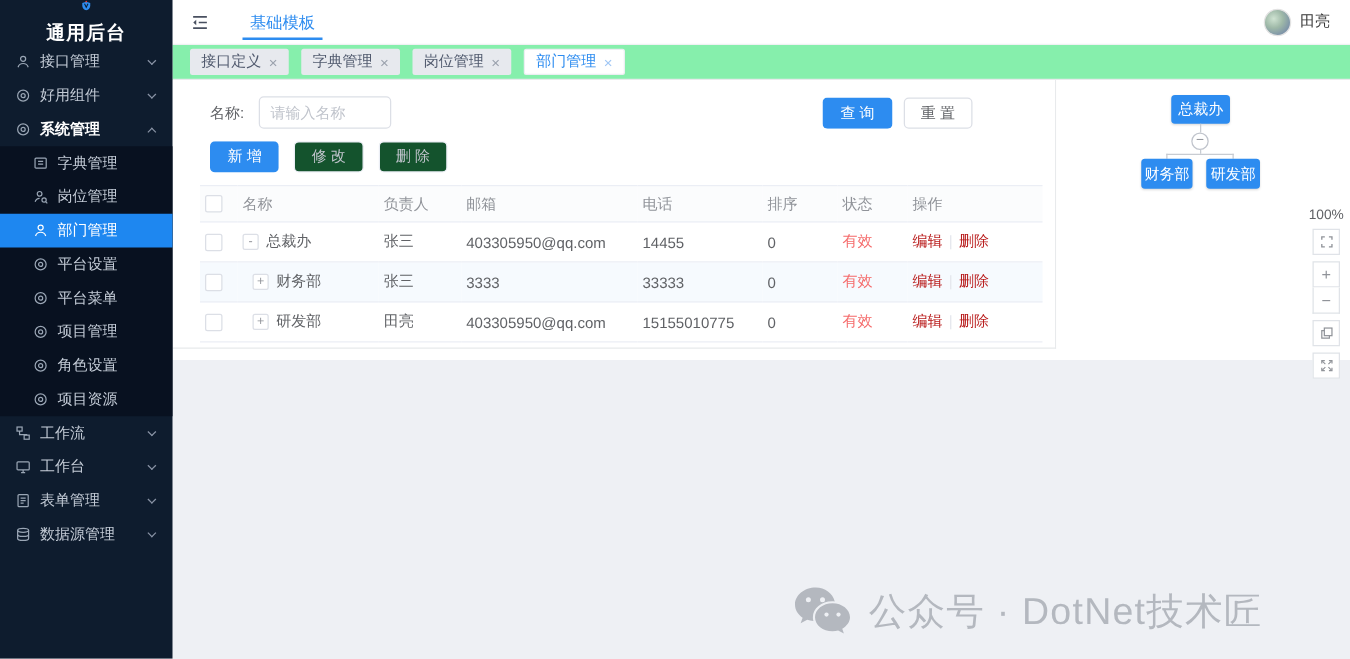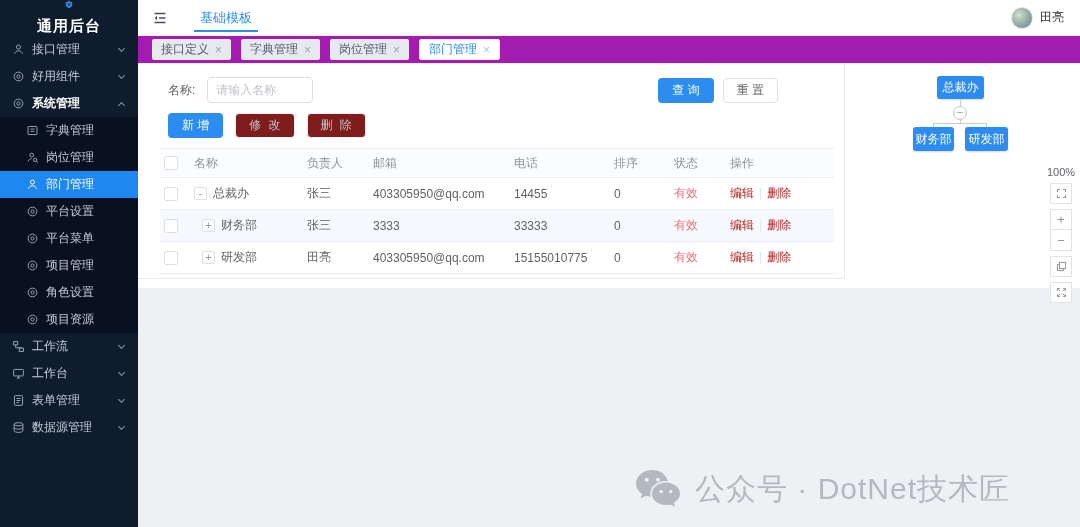--- a/index.html
+++ b/index.html
@@ -24,42 +24,42 @@
   
   .navbar { position:absolute; left:138px; top:0; right:0; height:36px; background:#fff; border-bottom:1px solid #f0f1f3; display:flex; align-items:center; z-index:4; }
   .collapse-btn { margin-left:14px; cursor:pointer; display:flex; align-items:center; }
   .nav-tab { margin-left:26px; position:relative; height:28px; display:flex; align-items:center; color:#2d8cf0; font-size:13px; cursor:pointer; padding:0 6px;font-family:Liberation Mono, monospace; }
   .nav-tab::after { content:""; position:absolute; left:0; right:0; bottom:0; height:2px; background:#2d8cf0; }
   .nav-right { margin-left:auto; margin-right:16px; display:flex; align-items:center; gap:7px; }
   .avatar { width:22px; height:22px; border-radius:50%; background:radial-gradient(circle at 35% 35%, #cfe3d2 0%, #9fb9a8 40%, #7d93a8 75%, #5d7186 100%); border:1px solid #e2e2e2; }
   .username { color:#333; font-size:12px; }
 
   
-  .tagbar { position:absolute; left:138px; top:36px; right:0; height:28px; background:#a21caf; border-bottom:1px solid #e8eaec; display:flex; align-items:center; padding-left:14px; gap:10px; z-index:4; }
+  .tagbar { position:absolute; left:138px; top:36px; right:0; height:28px; background:#86efac; border-bottom:1px solid #e8eaec; display:flex; align-items:center; padding-left:14px; gap:10px; z-index:4; }
   .tag { display:inline-flex; align-items:center; gap:6px; height:21px; padding:0 9px; background:#e7e9ee; border-radius:2px; color:#515a6e; font-size:12px; cursor:pointer; }
   .tag .x { color:#9aa1ad; font-size:12px; line-height:1; }
   .tag.active { background:#fff; color:#2d8cf0; border:1px solid #eceef2; }
   .tag.active .x { color:#9fc6f5; }
 
   
   .content { position:absolute; left:138px; top:64px; right:0; bottom:0; background:#eef0f4; }
   .panels { height:224px; background:#fff; display:flex; }
   .left-card { width:707px; height:215px; border-right:1px solid #e8eaec; border-bottom:1px solid #e8eaec; position:relative; background:#fff; }
   .right-card { flex:1; position:relative; background:#fff; }
 
   
   .form-row { display:flex; align-items:center; padding:13px 66px 0 30px; }
   .form-label { color:#606266; margin-right:12px; }
   .name-input { width:106px; height:26px; border:1px solid #dcdfe6; border-radius:4px; padding:0 8px; font-size:12px; color:#606266; outline:none; font-family:inherit; }
   .name-input::placeholder { color:#c0c4cc; }
   .form-spacer { flex:1; }
   .btn { height:25px; padding:0 13px; border-radius:4px; font-size:12px; border:1px solid transparent; cursor:pointer; font-family:inherit; }
   .btn.primary { background:#2d8cf0; color:#fff; }
   .btn.plain { background:#fff; color:#606266; border-color:#dcdfe6; }
-  .btn.disabled { background:#7f1d1d; color:#c0c4cc; border-color:#ebeef5; cursor:not-allowed;font-family:Liberation Mono, monospace; }
+  .btn.disabled { background:#14532d; color:#c0c4cc; border-color:#ebeef5; cursor:not-allowed; }
   .action-row { padding:10px 0 0 30px; display:flex; gap:12px; }
 
   
   .tbl-wrap { margin:10px 10px 0 22px; }
   table { width:100%; border-collapse:collapse; table-layout:fixed; font-size:12px; }
   th { text-align:left; color:#909399; font-weight:normal; height:29px; border-top:1px solid #ebeef5; border-bottom:1px solid #ebeef5; background:#fbfcfd; padding:0 4px; }
   td { height:32px; border-bottom:1px solid #ebeef5; color:#606266; padding:0 4px; }
   tr.tint td { background:#f6fafe; }
   .cb { width:14px; height:14px; border:1px solid #dcdfe6; border-radius:2px; background:#fff; display:inline-block; vertical-align:middle; cursor:pointer; }
   .exp { display:inline-block; width:13px; height:13px; line-height:11px; text-align:center; border:1px solid #dcdfe6; border-radius:2px; color:#909399; font-size:10px; margin-right:6px; vertical-align:middle; cursor:pointer; background:#fff; }

